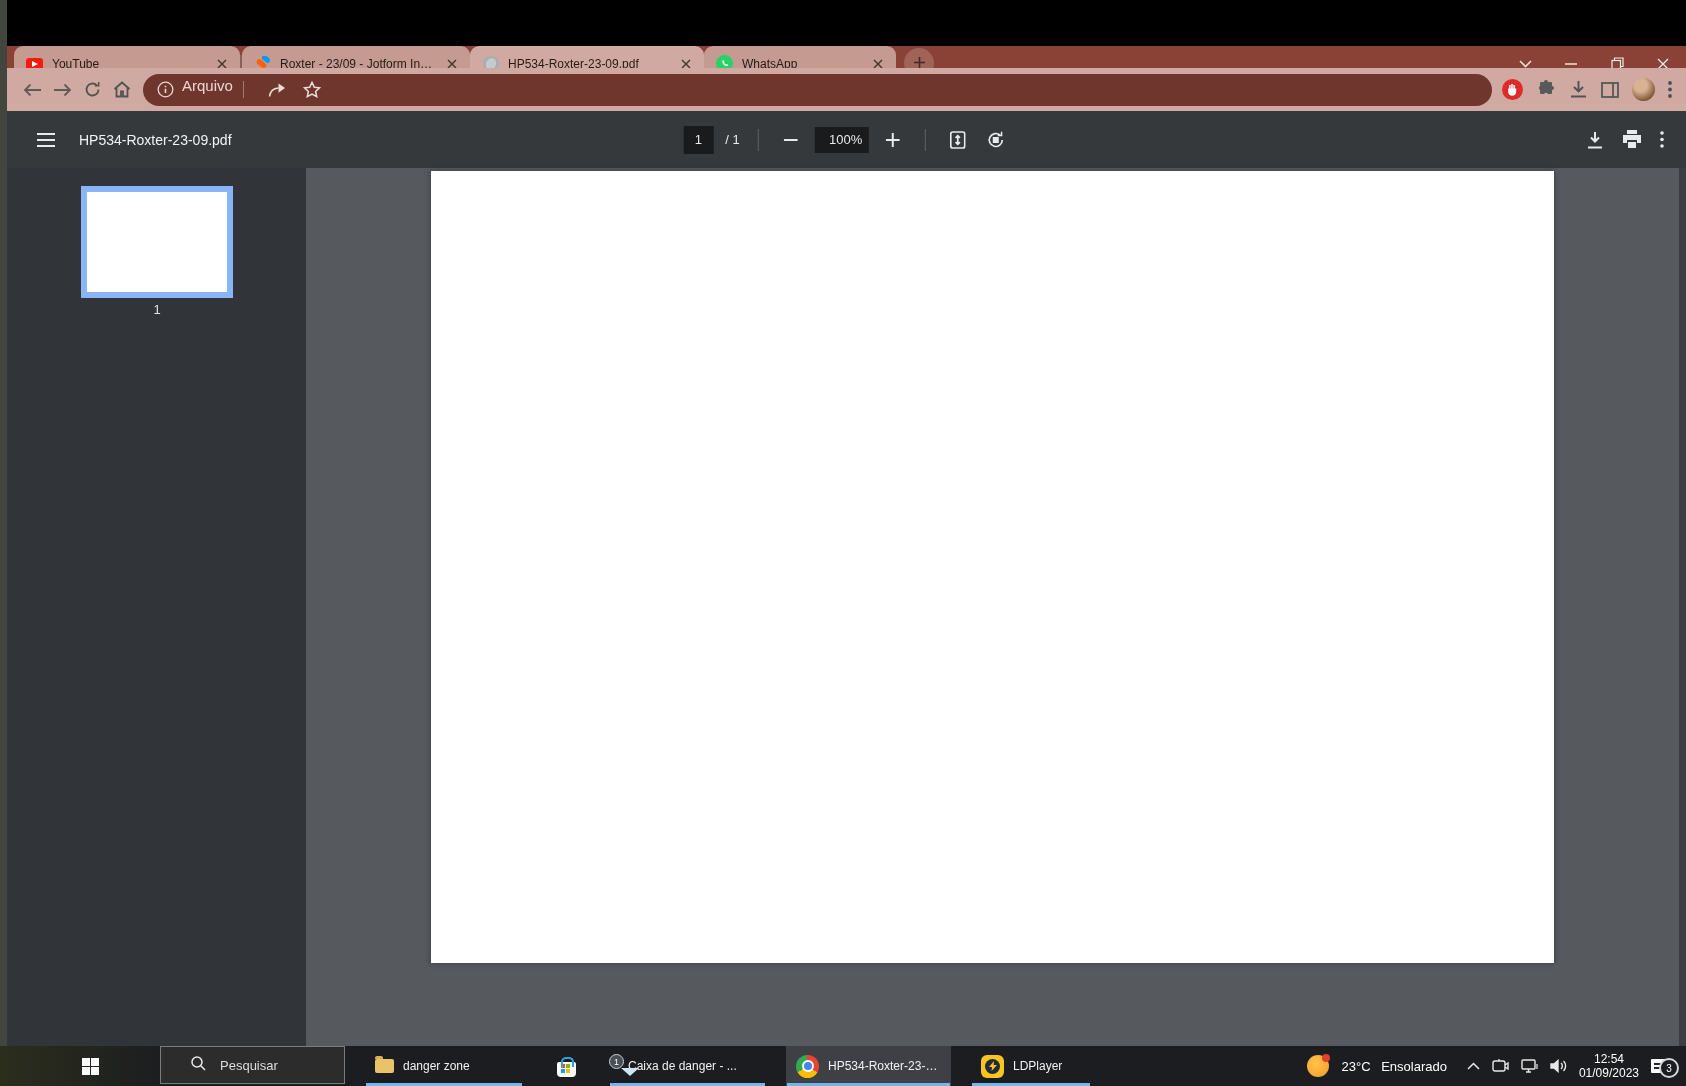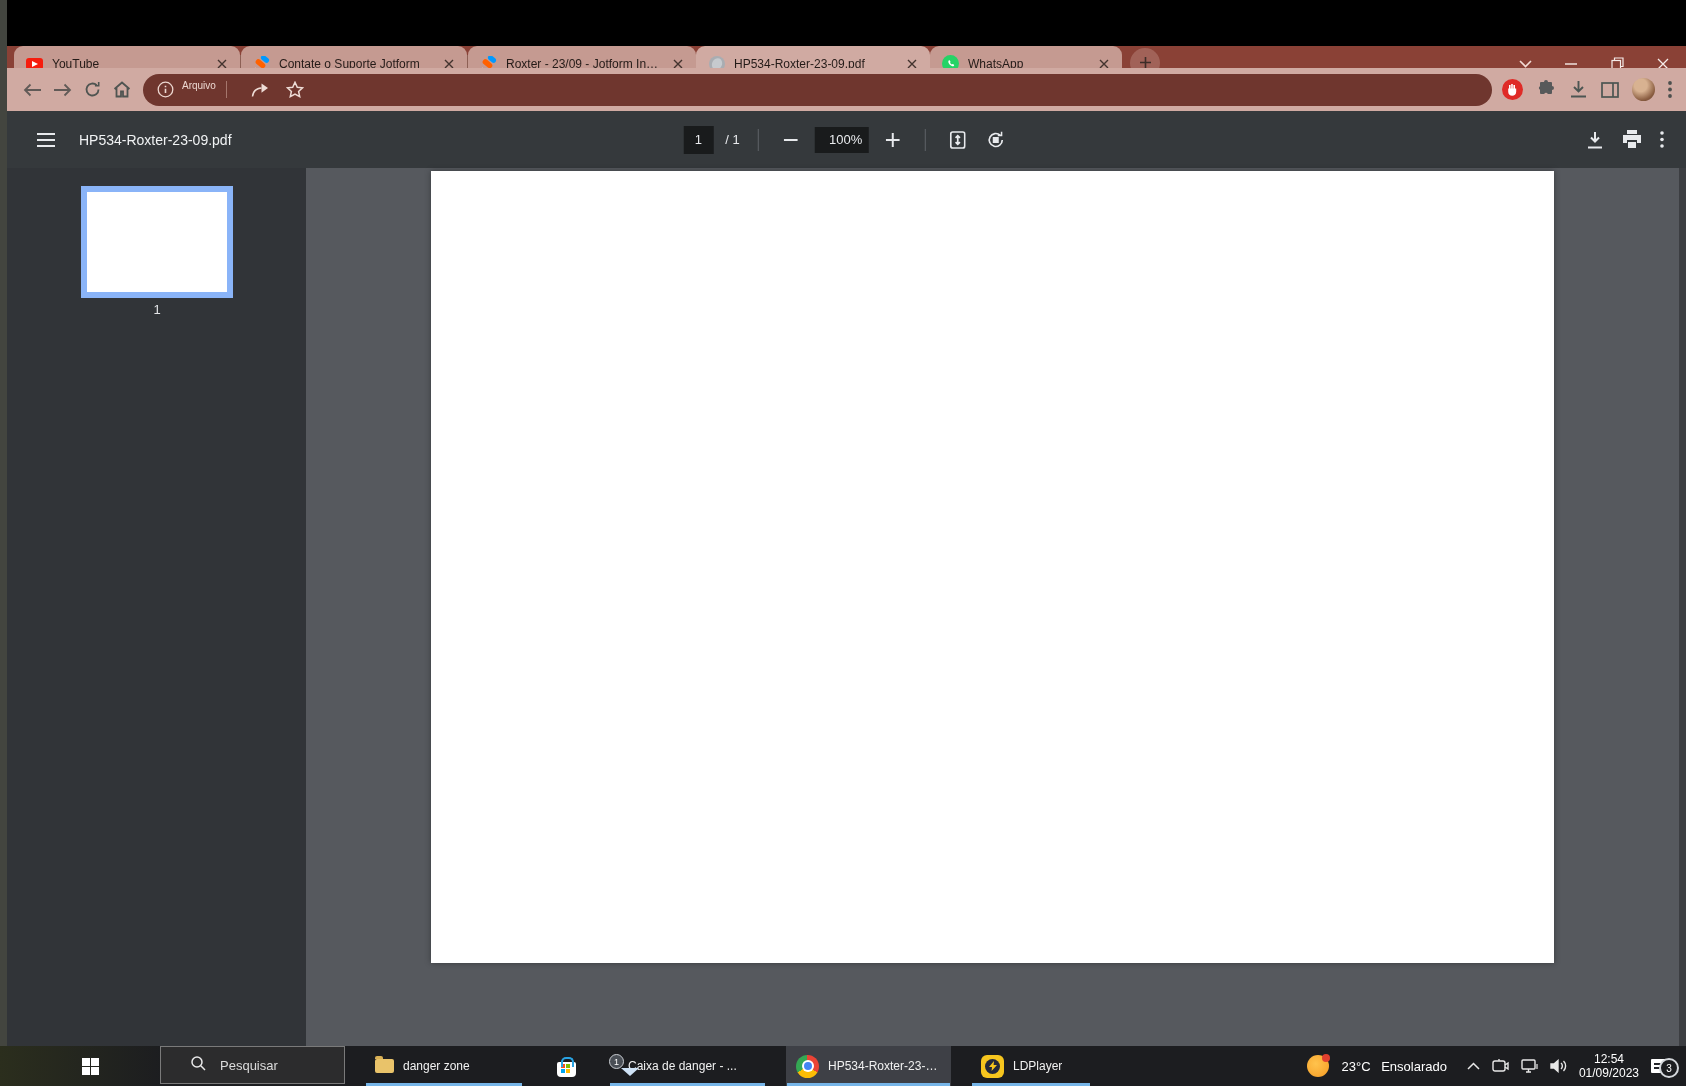--- a/index.html
+++ b/index.html
@@ -33,21 +33,21 @@
   .yt::after{content:"";position:absolute;left:6px;top:3px;border-left:6px solid #fff;border-top:3px solid transparent;border-bottom:3px solid transparent;}
   .wa{width:17px;height:17px;border-radius:50%;background:var(--whatsapp-green);display:flex;align-items:center;justify-content:center;}
   .globe{width:16px;height:16px;border-radius:50%;background:#a9adb2;position:relative;overflow:hidden;}
   .globe::after{content:"";position:absolute;left:3px;top:2px;width:10px;height:12px;border-radius:50%;background:#c6cace;transform:rotate(25deg);}
 
   
   .toolbar{position:absolute;left:7px;top:68px;width:1679px;height:43px;background:var(--toolbar);display:flex;align-items:center;}
   .navbtns{display:flex;align-items:center;margin-left:10px;}
   .navbtn{width:30px;height:30px;display:flex;align-items:center;justify-content:center;}
   .pill{height:32px;border-radius:16px;background:var(--url-pill);flex:1;margin:0 10px 0 6px;display:flex;align-items:center;padding:0 14px;min-width:0;}
-  .pill .site{font-size:10px;color:#ecd7d0;margin:0 10px 8px 8px;}
+  .pill .site{font-size:15px;color:#ecd7d0;margin:0 10px 8px 8px;}
   .pill .pdiv{width:1px;height:17px;background:#a5766c;margin-right:12px;}
   .pill .url{font-size:14px;font-weight:500;color:#fdf6f4;white-space:nowrap;overflow:hidden;flex:1;}
   .pill .pilr{display:flex;align-items:center;gap:16px;margin-left:12px;}
   .ricons{display:flex;align-items:center;gap:13px;margin-right:14px;}
   .adblock{width:21px;height:21px;border-radius:50%;background:var(--adblock-red);display:flex;align-items:center;justify-content:center;}
   .avatar{width:23px;height:23px;border-radius:50%;background:radial-gradient(circle at 38% 32%,#d8b291 0 30%,#8a5d41 70%,#5d3d2c);}
 
   
   .pdfbar{position:absolute;left:7px;top:111px;width:1679px;height:57px;background:var(--pdf-toolbar);display:flex;align-items:center;color:#e8eaed;}
   .pdfbar .hmb{margin-left:24px;width:30px;height:30px;display:flex;align-items:center;justify-content:center;}
@@ -128,35 +128,20 @@
         </span>
       <span class="tlabel">YouTube</span>
       <span class="tclose">
         <svg width="10" height="10" viewBox="0 0 10 10">
             <path d="M1 1l8 8M9 1l-8 8" stroke="#43332e" stroke-width="1.4"></path>
           </svg>
       </span>
     </div>
     <div class="tabdiv"></div>
 
-    <div class="tab t2">
-      <span class="favicon">
-        <svg width="16" height="16" viewBox="0 0 16 16">
-          <rect x="6.5" y="0.5" width="9" height="5" rx="2.5" transform="rotate(40 11 3)" style="fill:var(--jotform-blue)"></rect>
-          <rect x="1" y="5" width="11" height="5.4" rx="2.7" transform="rotate(40 6.5 7.7)" style="fill:var(--jotform-orange)"></rect>
-          <path d="M1.5 11.5l3.4 3.1-4 .9z" fill="#fff"></path>
-        </svg>
-      </span>
-      <span class="tlabel">Contate o Suporte Jotform</span>
-      <span class="tclose">
-        <svg width="10" height="10" viewBox="0 0 10 10">
-            <path d="M1 1l8 8M9 1l-8 8" stroke="#43332e" stroke-width="1.4"></path>
-          </svg>
-      </span>
-    </div>
     <div class="tabdiv"></div>
 
     <div class="tab t3">
       <span class="favicon">
         <svg width="16" height="16" viewBox="0 0 16 16">
           <rect x="6.5" y="0.5" width="9" height="5" rx="2.5" transform="rotate(40 11 3)" style="fill:var(--jotform-blue)"></rect>
           <rect x="1" y="5" width="11" height="5.4" rx="2.7" transform="rotate(40 6.5 7.7)" style="fill:var(--jotform-orange)"></rect>
           <path d="M1.5 11.5l3.4 3.1-4 .9z" fill="#fff"></path>
         </svg>
       </span>

